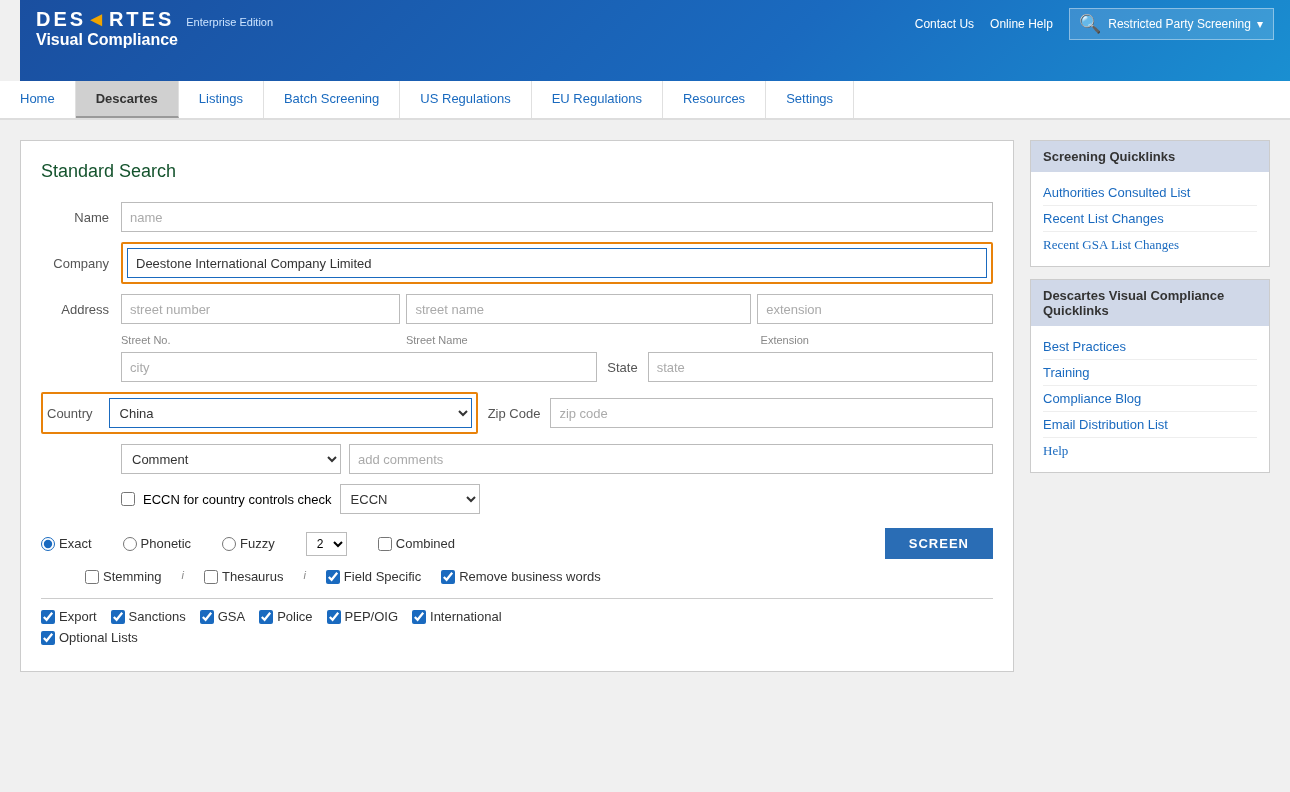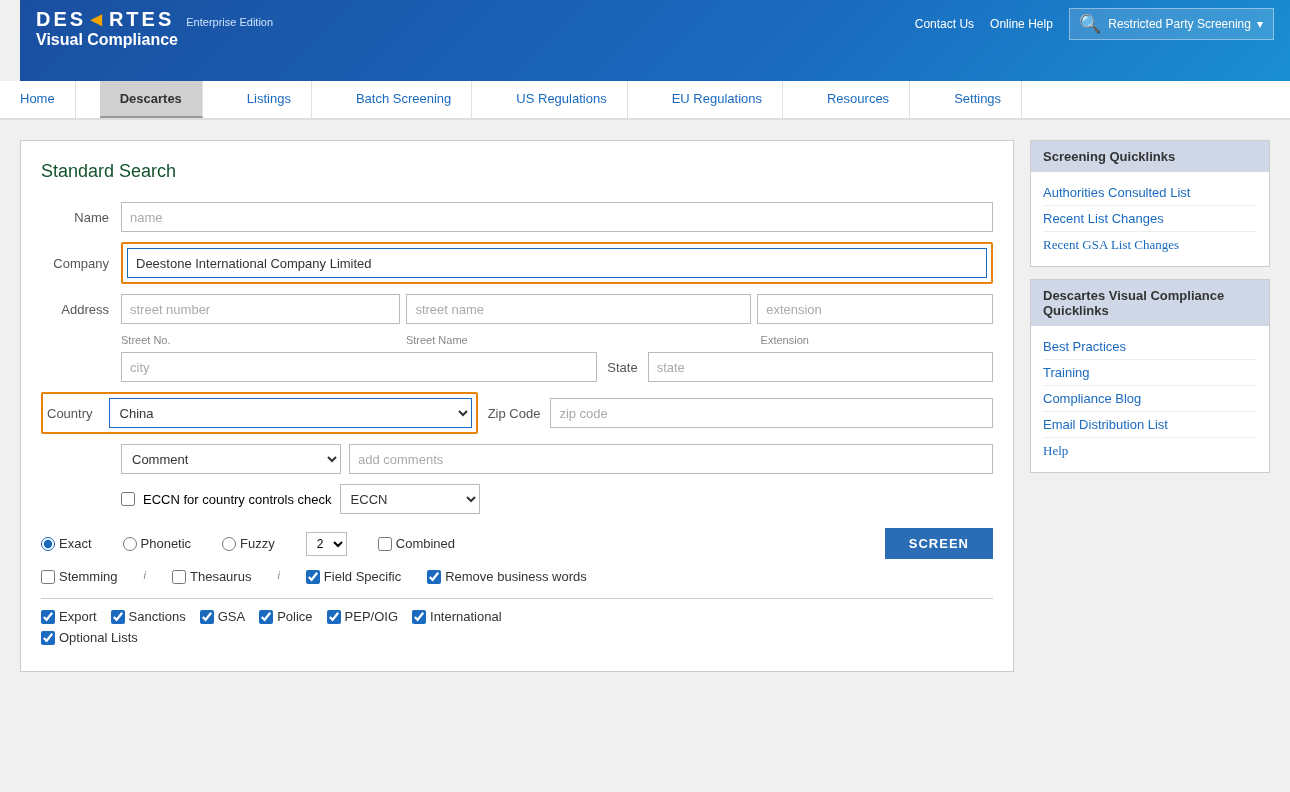--- a/index.html
+++ b/index.html
@@ -29,21 +29,20 @@
       background: rgba(255,255,255,0.15); border: 1px solid rgba(255,255,255,0.4);
       color: white; padding: 4px 10px; font-size: 12px; cursor: pointer;
     }
     .rps-btn .search-icon { font-size: 18px; }
 
     
     .nav-bar {
       background: white;
       display: flex;
       border-bottom: 2px solid #ddd;
-      gap: 24px;
     }
     .nav-item {
       padding: 10px 20px;
       cursor: pointer;
       color: #1a6abf;
       text-decoration: none;
       font-size: 13px;
       border-right: 1px solid #e0e0e0;
       display: block;
     }
@@ -208,23 +207,24 @@
       font-size: 13px;
       font-weight: bold;
       cursor: pointer;
       letter-spacing: 1px;
       margin-left: auto;
     }
 
     .options-row-2 {
       display: flex;
       align-items: flex-start;
-      gap: 26px;
+      gap: 20px;
       flex-wrap: wrap;
       margin-bottom: 14px;
+      margin-left: 44px;
     }
     .info-icon {
       color: #888;
       font-style: italic;
       font-size: 11px;
       cursor: pointer;
     }
 
     
     .divider { border: none; border-top: 1px solid #ccc; margin: 10px 0; }

